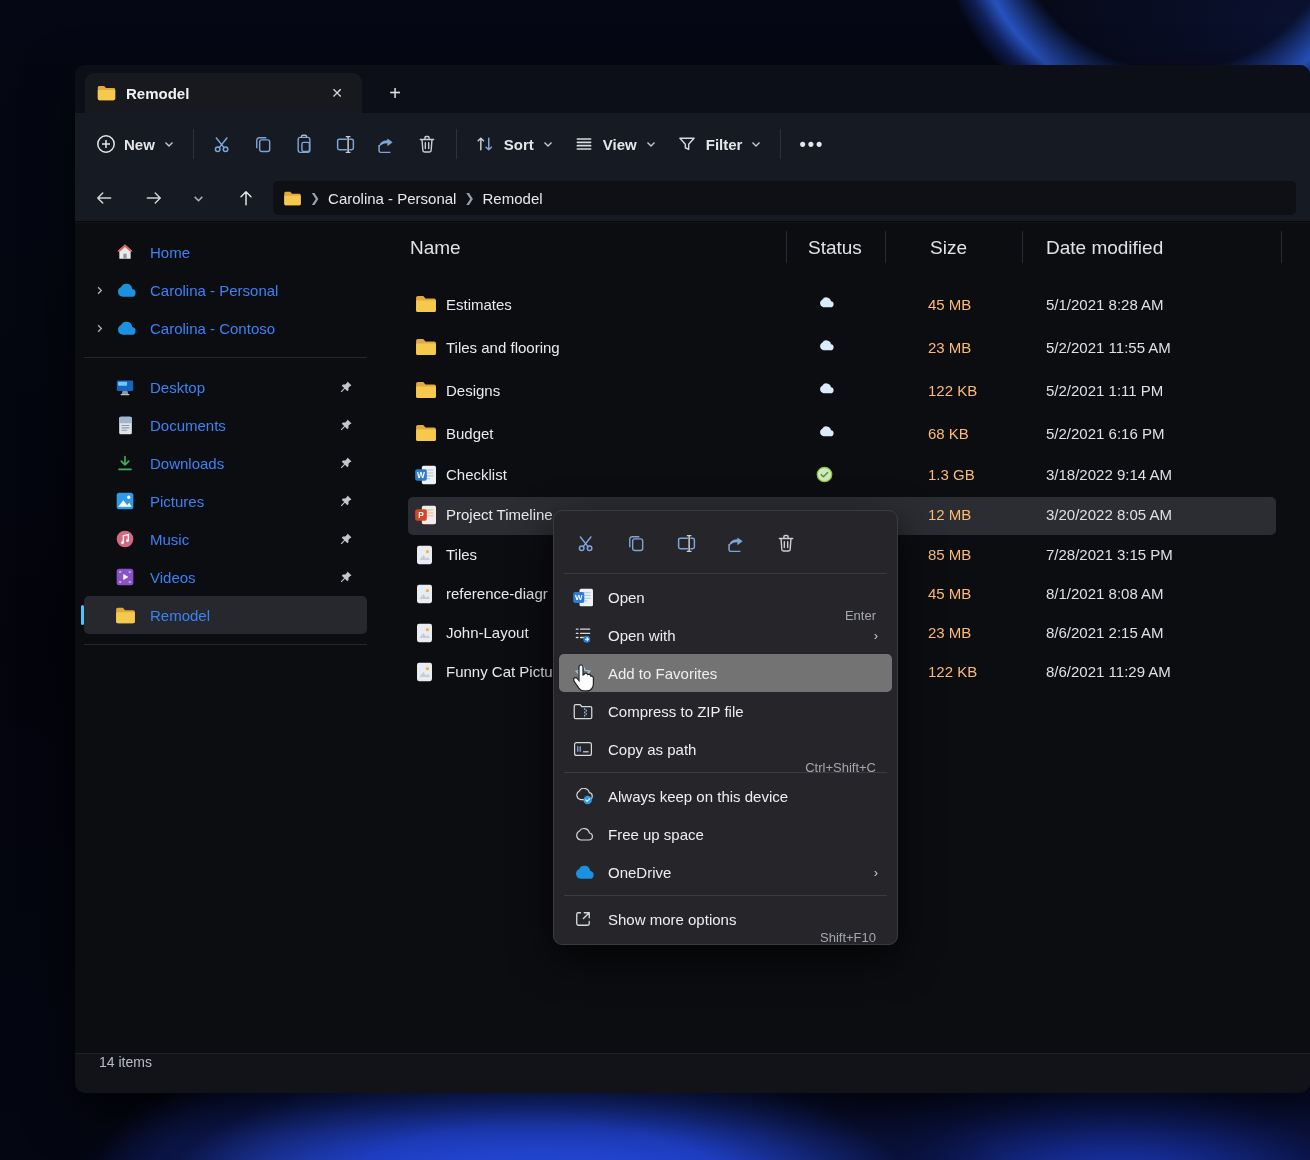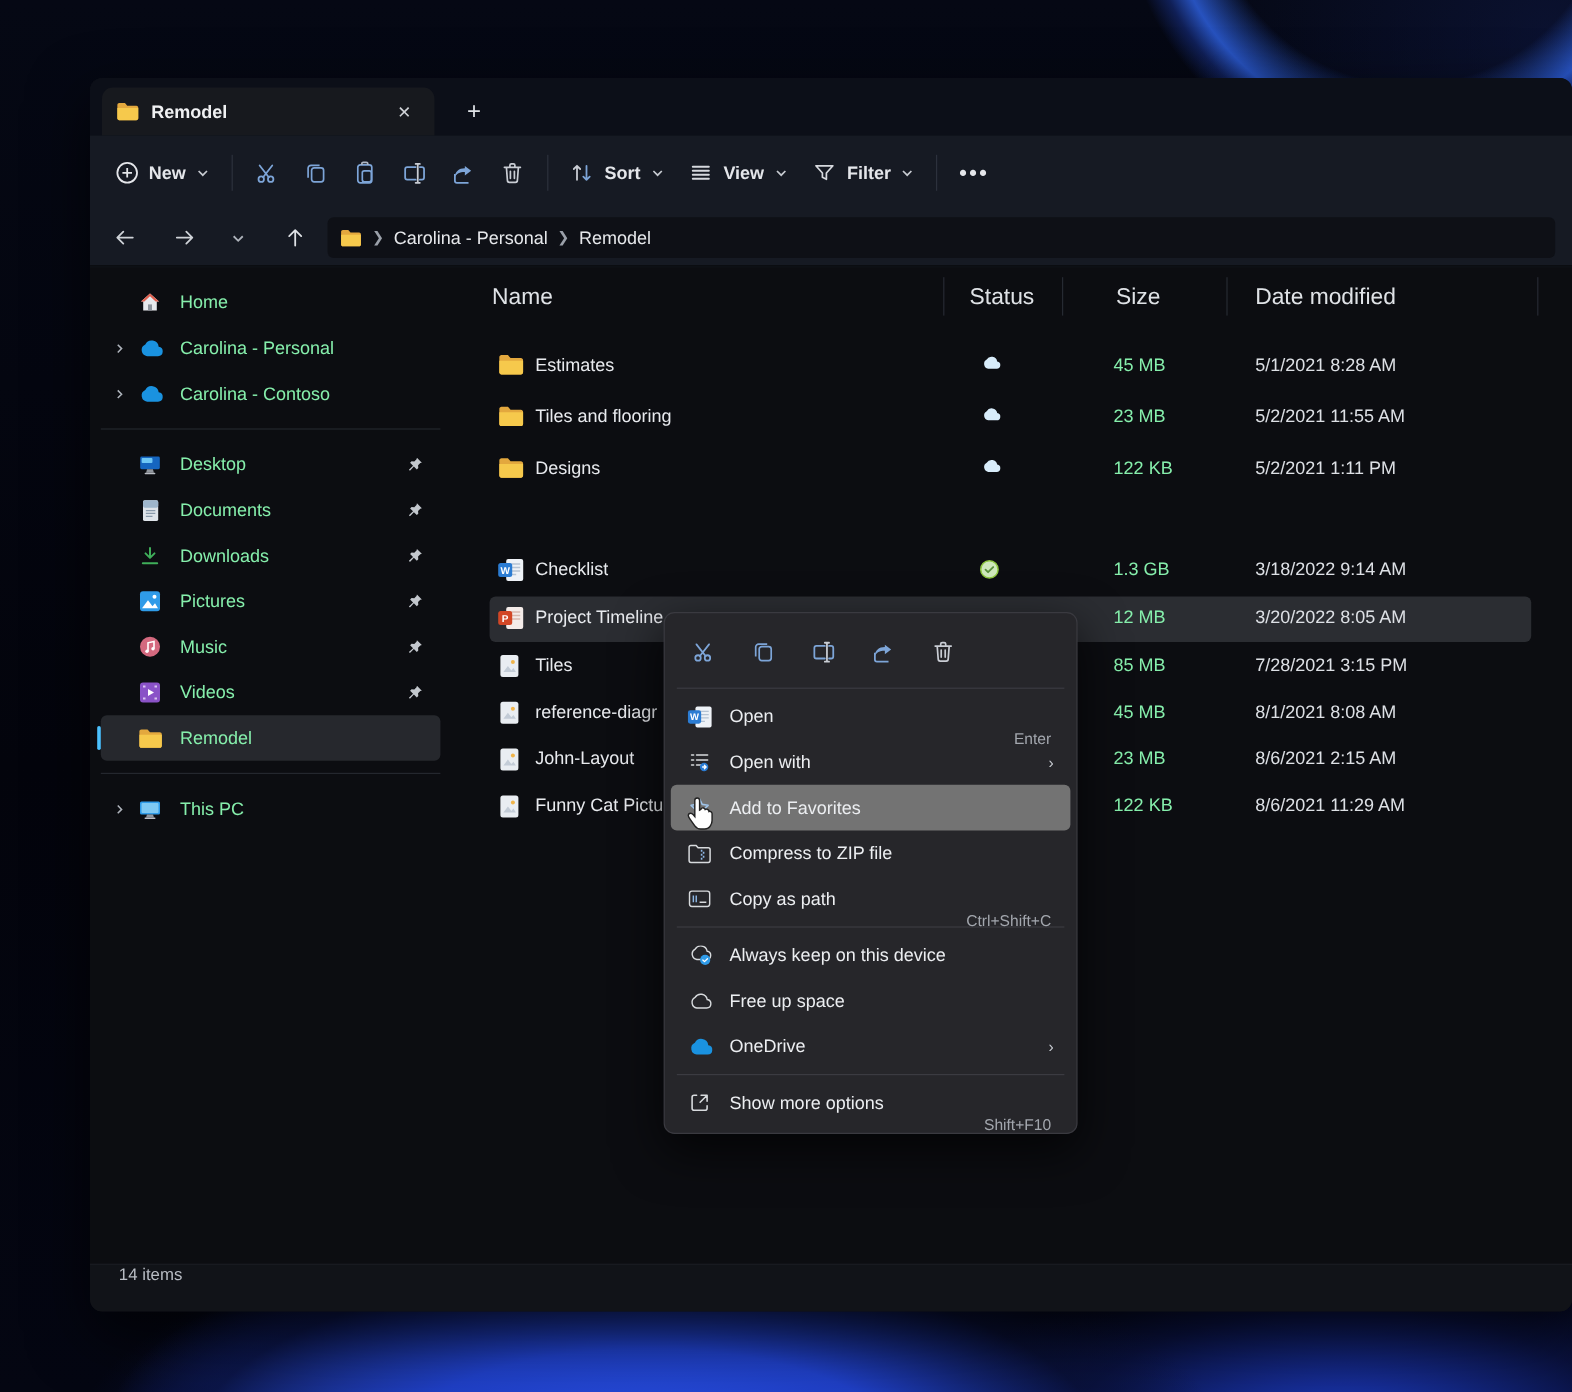--- a/index.html
+++ b/index.html
@@ -49,42 +49,42 @@
   .nav-btn { width:34px; height:34px; display:flex; align-items:center; justify-content:center; color:#d6d9de; }
   .addressbar { height:34px; flex:1; margin:0 14px 0 10px; background:#0e1016; border-radius:5px;
     display:flex; align-items:center; padding:0 10px; gap:8px; }
   .crumb { font-size:15px; color:#e6e8eb; }
   .crumb-sep { color:#9aa0a9; font-size:12px; }
 
   
   .win-body { position:absolute; left:0; top:158px; right:0; bottom:40px; background:#0c0d11; display:flex; }
   .sidebar { width:298px; padding-top:10px; position:relative; }
   .side-item { position:relative; height:38px; margin:0 6px 0 9px; border-radius:5px;
-    display:flex; align-items:center; font-size:15px; color:#86efac; }
+    display:flex; align-items:center; font-size:15px; color:#3b82f6; }
   .side-item .expander { width:30px; display:flex; justify-content:center; color:#aeb3bb; }
   .side-item .s-icon { width:22px; height:22px; margin-right:14px; display:flex; align-items:center; justify-content:center; }
   .side-item.no-exp { padding-left:30px; }
   .side-item .pin { margin-left:auto; margin-right:14px; color:#c3c7cd; }
   .side-item.selected { background:#26282d; }
   .side-item.selected::before { content:""; position:absolute; left:-3px; top:9px; width:3px; height:20px;
     border-radius:2px; background:#4cc2ff; }
   .side-sep { height:1px; background:#24272e; margin:10px 6px 10px 9px; }
 
   
   .filepane { flex:1; position:relative; }
   .col-header { position:absolute; left:0; top:0; right:0; height:48px; font-size:19px; color:#dfe2e6; }
   .col-header .h-label { position:absolute; top:14px; }
   .col-sep { position:absolute; top:8px; width:1px; height:32px; background:#262a32; }
   .rows { position:absolute; left:0; top:58px; right:0; bottom:0; }
   .frow { position:absolute; left:35px; right:34px; height:38px; border-radius:5px; font-size:15px; color:#e8eaee; }
   .frow.selected { background:#2b2d32; }
   .f-icon { position:absolute; left:7px; top:8px; width:22px; height:22px; }
   .f-name { position:absolute; left:38px; top:9px; white-space:nowrap; overflow:hidden; max-width:330px; }
   .f-status { position:absolute; left:408px; top:9px; width:22px; height:20px; }
-  .f-size { position:absolute; left:520px; top:9px; color:#86efac; }
+  .f-size { position:absolute; left:520px; top:9px; color:#fdba74; }
   .f-date { position:absolute; left:638px; top:9px; color:#dde0e5; white-space:nowrap; }
 
   
   .statusbar { position:absolute; left:0; bottom:0; right:0; height:40px; background:#111318;
     border-top:1px solid #1e2127; display:flex; align-items:flex-start; padding-left:24px;
     font-size:14px; color:#b9bdc4; border-radius:0 0 10px 10px; }
 
   
   .ctxmenu { position:absolute; left:553px; top:510px; width:345px; background:#26262a;
     border:1px solid #3a3a40; border-radius:9px; box-shadow:0 14px 40px rgba(0,0,0,.7);
@@ -418,36 +418,20 @@
           <svg width="21" height="17" viewBox="0 0 24 20">
               <path d="M1 3c0-1.1.9-2 2-2h6l2.4 2.8H21c1.1 0 2 .9 2 2V17c0 1.1-.9 2-2 2H3c-1.1 0-2-.9-2-2V3z" fill="#e3a83e"></path>
               <path d="M1 6.2h22V17c0 1.1-.9 2-2 2H3c-1.1 0-2-.9-2-2V6.2z" fill="#f6c94c"></path>
             </svg>
         </span>
         <span>Remodel</span>
       </div>
 
       <div class="side-sep"></div>
 
-      <div class="side-item">
-        <span class="expander">
-            <svg width="11" height="11" viewBox="0 0 12 12" fill="none" stroke="currentColor" stroke-width="1.4">
-              <path d="M4.5 2.5L8 6l-3.5 3.5"></path>
-            </svg>
-          </span>
-        <span class="s-icon">
-          <svg width="20" height="17" viewBox="0 0 24 20">
-              <rect x="2" y="2" width="20" height="13" rx="1.5" fill="#2f9be8"></rect>
-              <rect x="3.5" y="3.5" width="17" height="10" rx="1" fill="#7fc9f2"></rect>
-              <path d="M9 15h6l1 3H8l1-3z" fill="#90959d"></path>
-              <rect x="6.5" y="18" width="11" height="1.5" rx=".75" fill="#b9bdc4"></rect>
-            </svg>
-        </span>
-        <span>This PC</span>
-      </div>
     </div>
 
     <div class="filepane">
 
       <div class="col-header">
         <span class="h-label" style="left:37px;">Name</span>
         <span class="h-label" style="left:435px;">Status</span>
         <span class="h-label" style="left:557px;">Size</span>
         <span class="h-label" style="left:673px;">Date modified</span>
         <span class="col-sep" style="left:413px;"></span>
@@ -502,20 +486,36 @@
           <span class="f-name">Designs</span>
           <span class="f-status">
               <svg width="19" height="13" viewBox="0 0 28 18">
                 <path d="M11 16h10.5a4.5 4.5 0 0 0 .6-8.95A7 7 0 0 0 9.2 4.8 6 6 0 0 0 11 16z" fill="#d8ecfa"></path>
               </svg>
             </span>
           <span class="f-size">122 KB</span>
           <span class="f-date">5/2/2021 1:11 PM</span>
         </div>
 
+        <div class="frow" style="top:135px;">
+          <span class="f-icon">
+              <svg width="22" height="18" viewBox="0 0 24 20">
+                <path d="M1 3c0-1.1.9-2 2-2h6l2.4 2.8H21c1.1 0 2 .9 2 2V17c0 1.1-.9 2-2 2H3c-1.1 0-2-.9-2-2V3z" fill="#e3a83e"></path>
+                <path d="M1 6.2h22V17c0 1.1-.9 2-2 2H3c-1.1 0-2-.9-2-2V6.2z" fill="#f6c94c"></path>
+              </svg>
+            </span>
+          <span class="f-name">Budget</span>
+          <span class="f-status">
+              <svg width="19" height="13" viewBox="0 0 28 18">
+                <path d="M11 16h10.5a4.5 4.5 0 0 0 .6-8.95A7 7 0 0 0 9.2 4.8 6 6 0 0 0 11 16z" fill="#d8ecfa"></path>
+              </svg>
+            </span>
+          <span class="f-size">68 KB</span>
+          <span class="f-date">5/2/2021 6:16 PM</span>
+        </div>
 
         <div class="frow" style="top:176px;">
           <span class="f-icon">
             <svg width="22" height="20" viewBox="0 0 26 24">
                 <rect x="8" y="1" width="17" height="22" rx="2" fill="#eef2f7"></rect>
                 <path d="M11 6h11M11 9.5h11M11 13h11M11 16.5h7" stroke="#b6c4d4" stroke-width="1.3"></path>
                 <rect x="0" y="5" width="14" height="14" rx="2.5" fill="#2b7cd3"></rect>
                 <text x="7" y="15.6" text-anchor="middle" font-family="Liberation Sans, sans-serif" font-size="10" font-weight="bold" fill="#fff">W</text>
               </svg>
           </span>

